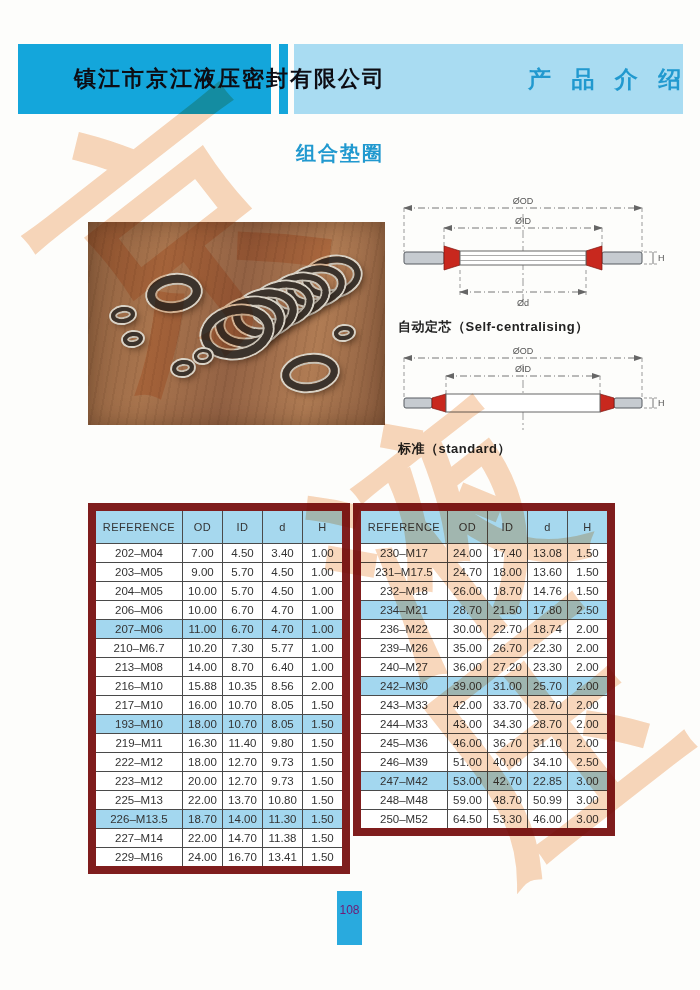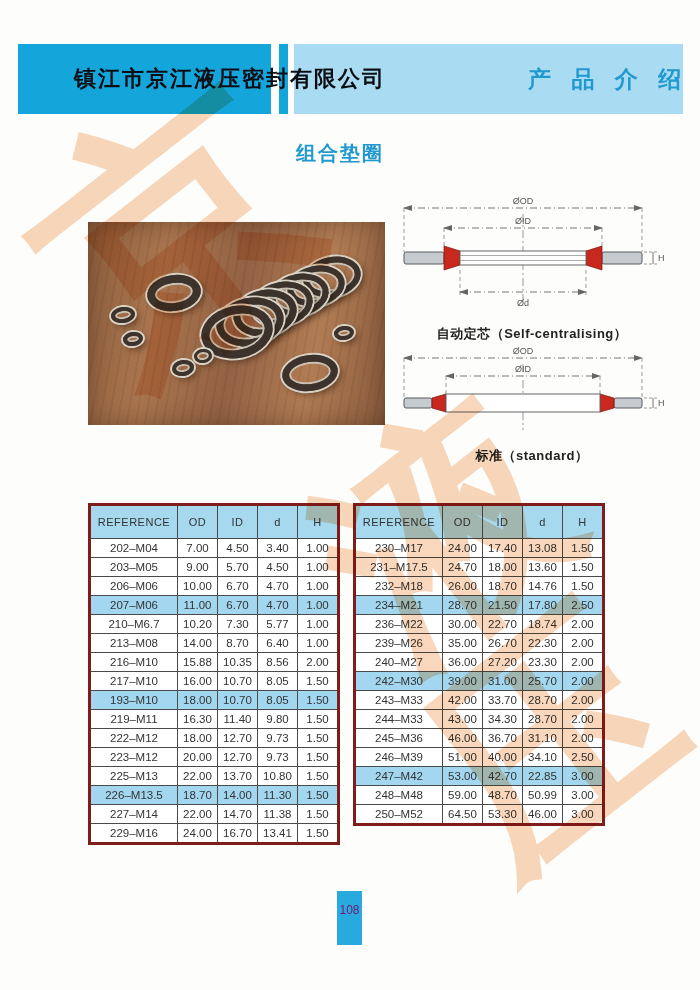--- a/index.html
+++ b/index.html
@@ -50,21 +50,21 @@
     position:absolute; border-radius:50%; border:6px solid #3b332c;
     box-shadow:0 0 0 2px #d8d2c6, inset 0 0 0 2px #c8c1b4, 3px 4px 6px rgba(30,15,5,.45);
     background:transparent;
   }
   
   .diagram{position:absolute; left:398px; width:268px; z-index:2;}
   .diagram-1{top:194px; height:140px;}
   .diagram-2{top:346px; height:110px;}
   .diagram svg{display:block;}
   .diagram .caption{
-    text-align:center; font-size:13px; font-weight:bold; color:#222; margin-top:9px; letter-spacing:.5px;
+    font-size:13px; font-weight:bold; color:#222; margin-top:2px; letter-spacing:.5px;
   }
   .dim-label{font-size:9px; fill:#555;}
   
   .spec-table{
     position:absolute; top:503px; border-collapse:collapse; z-index:2;
     background:transparent;
   }
   .spec-table.left{left:88px;}
   .spec-table.right{left:353px;}
   .spec-table th,.spec-table td{
@@ -72,21 +72,21 @@
     font-size:11.5px; color:#333; background:#fff;
   }
   .spec-table th{
     background:var(--table-header,#a6d8ee); font-weight:normal; height:32px;
     font-size:11px; letter-spacing:.5px;
   }
   .spec-table td{height:18px;}
   .spec-table .col-ref{width:86px;}
   .spec-table .col-v{width:39px;}
   .spec-table tr.hl td{background:var(--row-highlight,#a3d7ef);}
-  .spec-table{border:3px solid #7f1d1d;}
+  .spec-table{border:8px solid #7f1d1d;}
   
   .page-num{
     position:absolute; left:337px; top:891px; width:25px; height:54px;
     background:var(--page-num-bg,#29aade); color:#701a75; font-size:12px;
     text-align:center; padding-top:12px; box-sizing:border-box; z-index:2;
   }
 </style>
 </head>
 <body>
 
@@ -220,20 +220,27 @@
           <td>1.00</td>
         </tr>
         <tr>
           <td>203–M05</td>
           <td>9.00</td>
           <td>5.70</td>
           <td>4.50</td>
           <td>1.00</td>
         </tr>
         <tr>
+          <td>204–M05</td>
+          <td>10.00</td>
+          <td>5.70</td>
+          <td>4.50</td>
+          <td>1.00</td>
+        </tr>
+        <tr>
           <td>206–M06</td>
           <td>10.00</td>
           <td>6.70</td>
           <td>4.70</td>
           <td>1.00</td>
         </tr>
         <tr class="hl">
           <td>207–M06</td>
           <td>11.00</td>
           <td>6.70</td>

